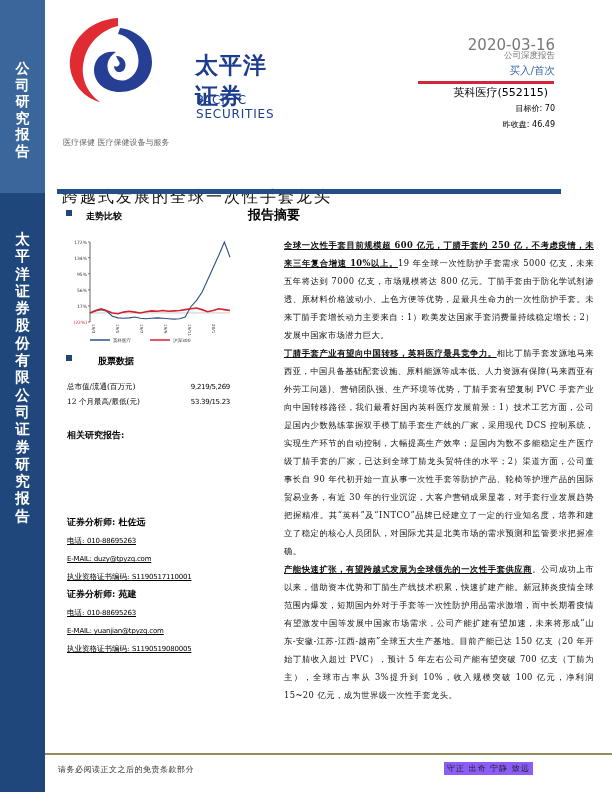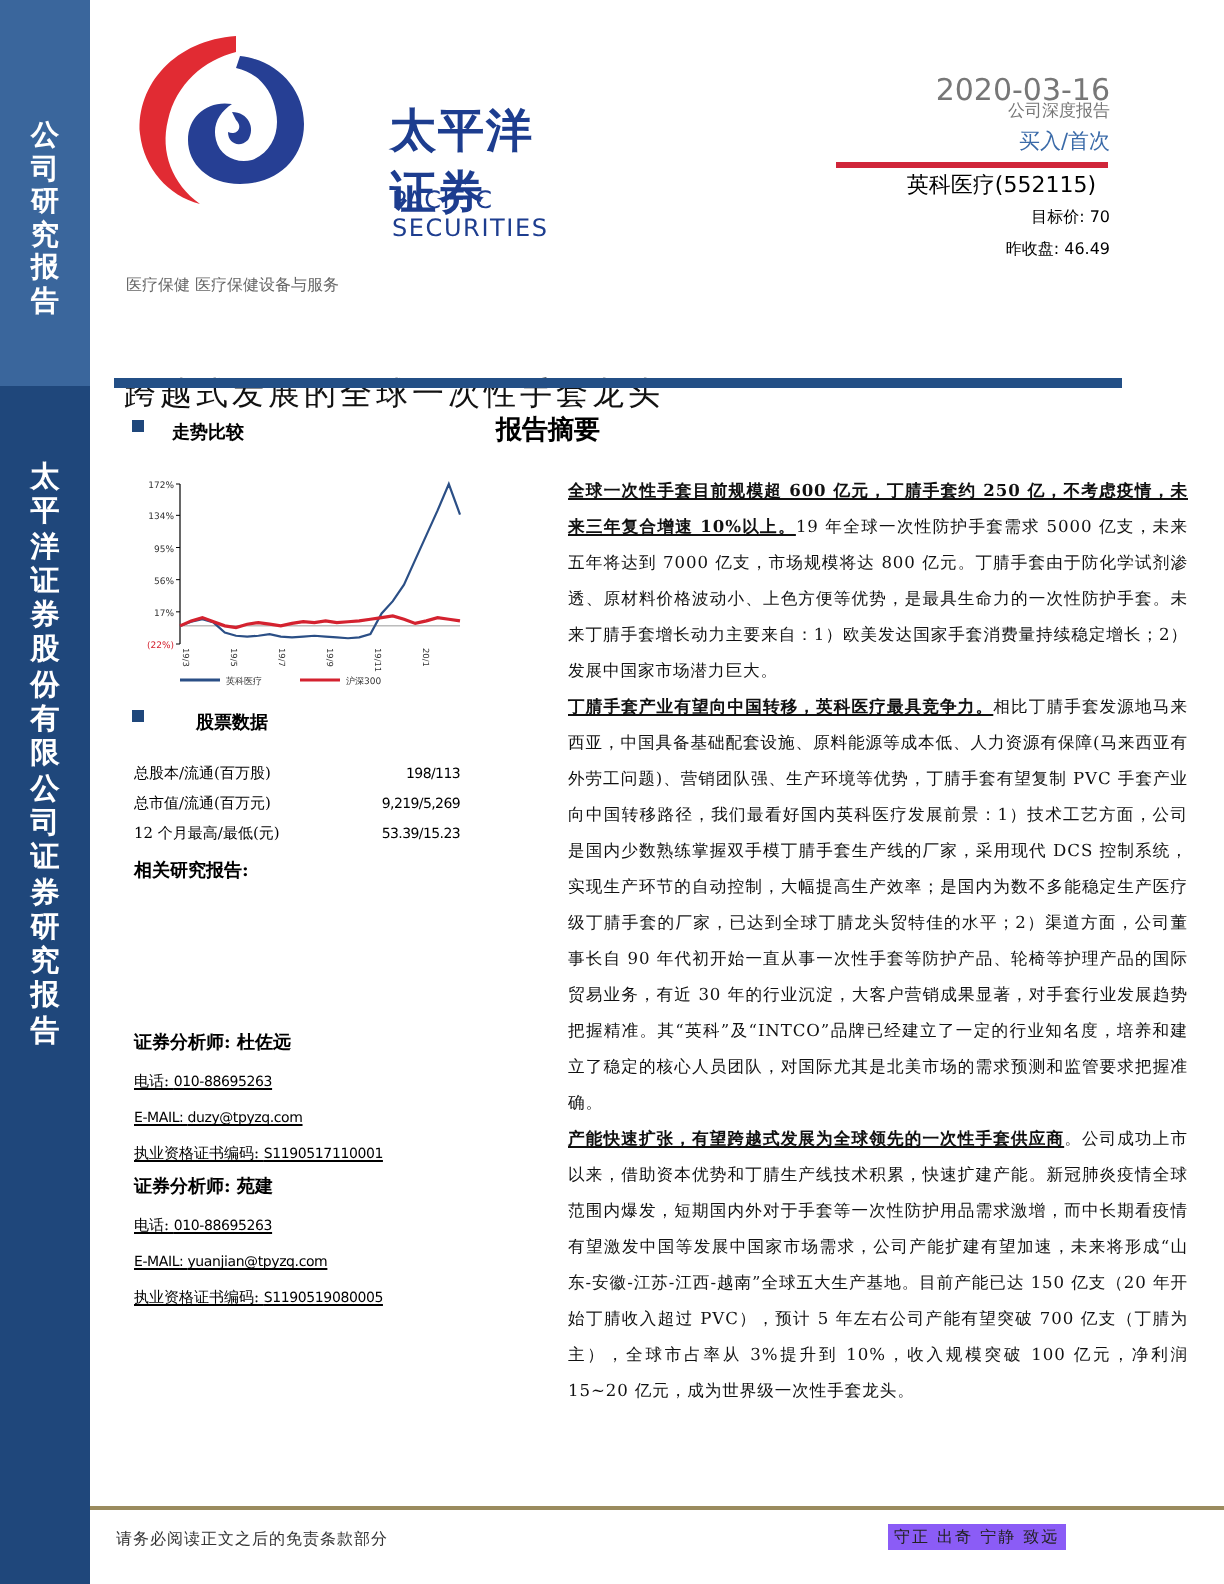--- a/index.html
+++ b/index.html
@@ -145,24 +145,20 @@
       <text x="111" y="106" font-size="4.5" fill="#333" font-family="DejaVu Sans, sans-serif">沪深300</text>
     </svg>
 </div>
 
 <div class="sec-head" style="top:355px;gap:12px;">
   <span class="sq"></span>
   <span>股票数据</span>
 </div>
 <div class="stk-table">
   <div class="stk-row">
-    <span class="k">总股本/流通(百万股)</span>
-    <span class="v">198/113</span>
-  </div>
-  <div class="stk-row">
     <span class="k">总市值/流通(百万元)</span>
     <span class="v">9,219/5,269</span>
   </div>
   <div class="stk-row">
     <span class="k">12 个月最高/最低(元)</span>
     <span class="v">53.39/15.23</span>
   </div>
 </div>
 
 <div class="related">相关研究报告:</div>

